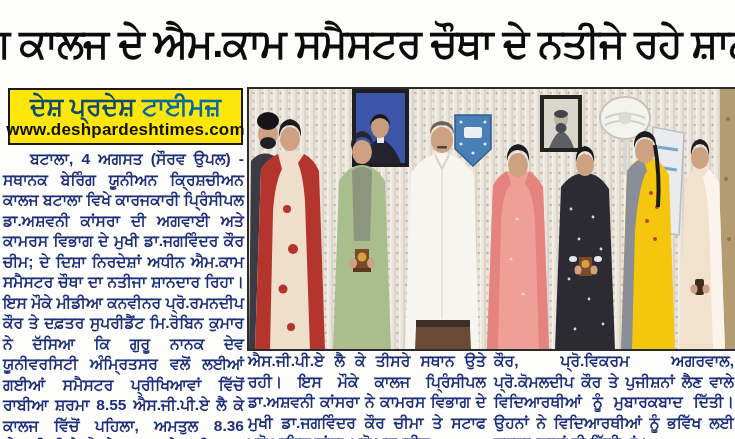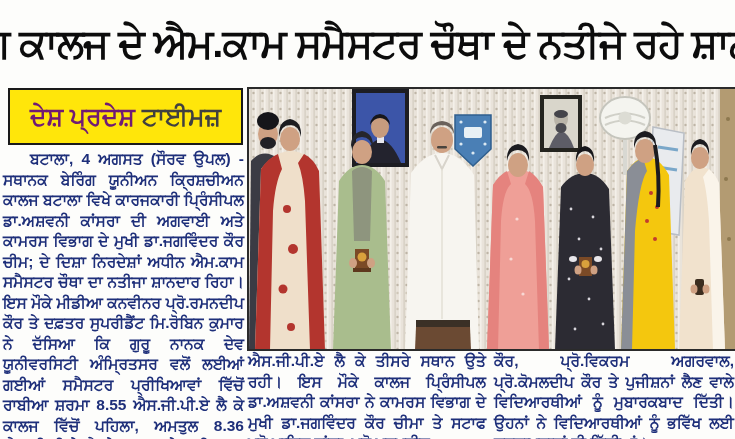--- a/index.html
+++ b/index.html
@@ -17,22 +17,22 @@
     white-space:nowrap;
   }
 
   
   #logo-box{
     left:8px;top:88px;width:231px;height:53px;
     background:#ffe60a;border:2px solid #1a1a1a;
     display:flex;flex-direction:column;align-items:center;justify-content:center;
   }
   #logo-line1{font-size:25px;font-weight:bold;line-height:27px;white-space:nowrap;}
-  #logo-line1 .green{color:#701a75;}
-  #logo-line1 .red{color:#404040;margin-left:7px;}
+  #logo-line1 .green{color:#0c4a6e;}
+  #logo-line1 .red{color:#0369a1;margin-left:7px;}
   #logo-line2{font-size:17px;font-weight:bold;color:#111;line-height:20px;letter-spacing:.2px;}
 
   
   .bodytext{
     color:#1e2f7a;font-size:15.5px;line-height:20.5px;font-weight:600;
     text-align:justify;
   }
   #col-left{left:3px;top:149px;width:241px;height:288px;}
   #col-left p{margin:0;text-indent:27px;}
   #col-mid{left:248px;top:351px;width:238px;height:87px;}
@@ -48,20 +48,21 @@
 </style>
 </head>
 <body>
 
 <div id="headline" class="abs">ਬੇਰਿੰਗ ਕਾਲਜ ਦੇ ਐਮ.ਕਾਮ ਸਮੈਸਟਰ ਚੌਥਾ ਦੇ ਨਤੀਜੇ ਰਹੇ ਸ਼ਾਨਦਾਰ</div>
 
 <div id="logo-box" class="abs">
   <div id="logo-line1">
     <span class="green">ਦੇਸ਼ ਪ੍ਰਦੇਸ਼</span><span class="red">ਟਾਈਮਜ਼</span>
   </div>
+  <div id="logo-line2">www.deshpardeshtimes.com</div>
 </div>
 
 <div id="col-left" class="abs bodytext">
   <p><span>ਬਟਾਲਾ, 4 ਅਗਸਤ (ਸੌਰਵ ਉਪਲ) -</span>
      <span>ਸਥਾਨਕ ਬੇਰਿੰਗ ਯੂਨੀਅਨ ਕ੍ਰਿਸ਼ਚੀਅਨ ਕਾਲਜ ਬਟਾਲਾ ਵਿਖੇ ਕਾਰਜਕਾਰੀ ਪ੍ਰਿੰਸੀਪਲ ਡਾ.ਅਸ਼ਵਨੀ ਕਾਂਸਰਾ ਦੀ ਅਗਵਾਈ ਅਤੇ ਕਾਮਰਸ ਵਿਭਾਗ ਦੇ ਮੁਖੀ ਡਾ.ਜਗਵਿੰਦਰ ਕੌਰ ਚੀਮ; ਦੇ ਦਿਸ਼ਾ ਨਿਰਦੇਸ਼ਾਂ ਅਧੀਨ ਐਮ.ਕਾਮ ਸਮੈਸਟਰ ਚੌਥਾ ਦਾ ਨਤੀਜਾ ਸ਼ਾਨਦਾਰ ਰਿਹਾ। ਇਸ ਮੌਕੇ ਮੀਡੀਆ ਕਨਵੀਨਰ ਪ੍ਰੋ.ਰਮਨਦੀਪ ਕੌਰ ਤੇ ਦਫ਼ਤਰ ਸੁਪਰੀਡੈਂਟ ਮਿ.ਰੋਬਿਨ ਕੁਮਾਰ ਨੇ ਦੱਸਿਆ ਕਿ ਗੁਰੂ ਨਾਨਕ ਦੇਵ ਯੂਨੀਵਰਸਿਟੀ ਅੰਮ੍ਰਿਤਸਰ ਵਲੋਂ ਲਈਆਂ ਗਈਆਂ ਸਮੈਸਟਰ ਪ੍ਰੀਖਿਆਵਾਂ ਵਿੱਚੋਂ ਰਾਬੀਆ ਸ਼ਰਮਾ 8.55 ਐਸ.ਜੀ.ਪੀ.ਏ ਲੈ ਕੇ ਕਾਲਜ ਵਿੱਚੋਂ ਪਹਿਲਾ, ਅਮਤੁਲ 8.36 ਐਸ.ਜੀ.ਪੀ.ਏ ਲੈ ਕੇ ਦੂਜਾ ਅਤੇ ਪ੍ਰੀਤਪਾਲ ਕੌਰ 8.18</span></p>
 </div>
 
 <div id="photo-frame" class="abs">
 <svg width="487" height="260" viewBox="0 0 487 260" xmlns="http://www.w3.org/2000/svg">
   <defs>

